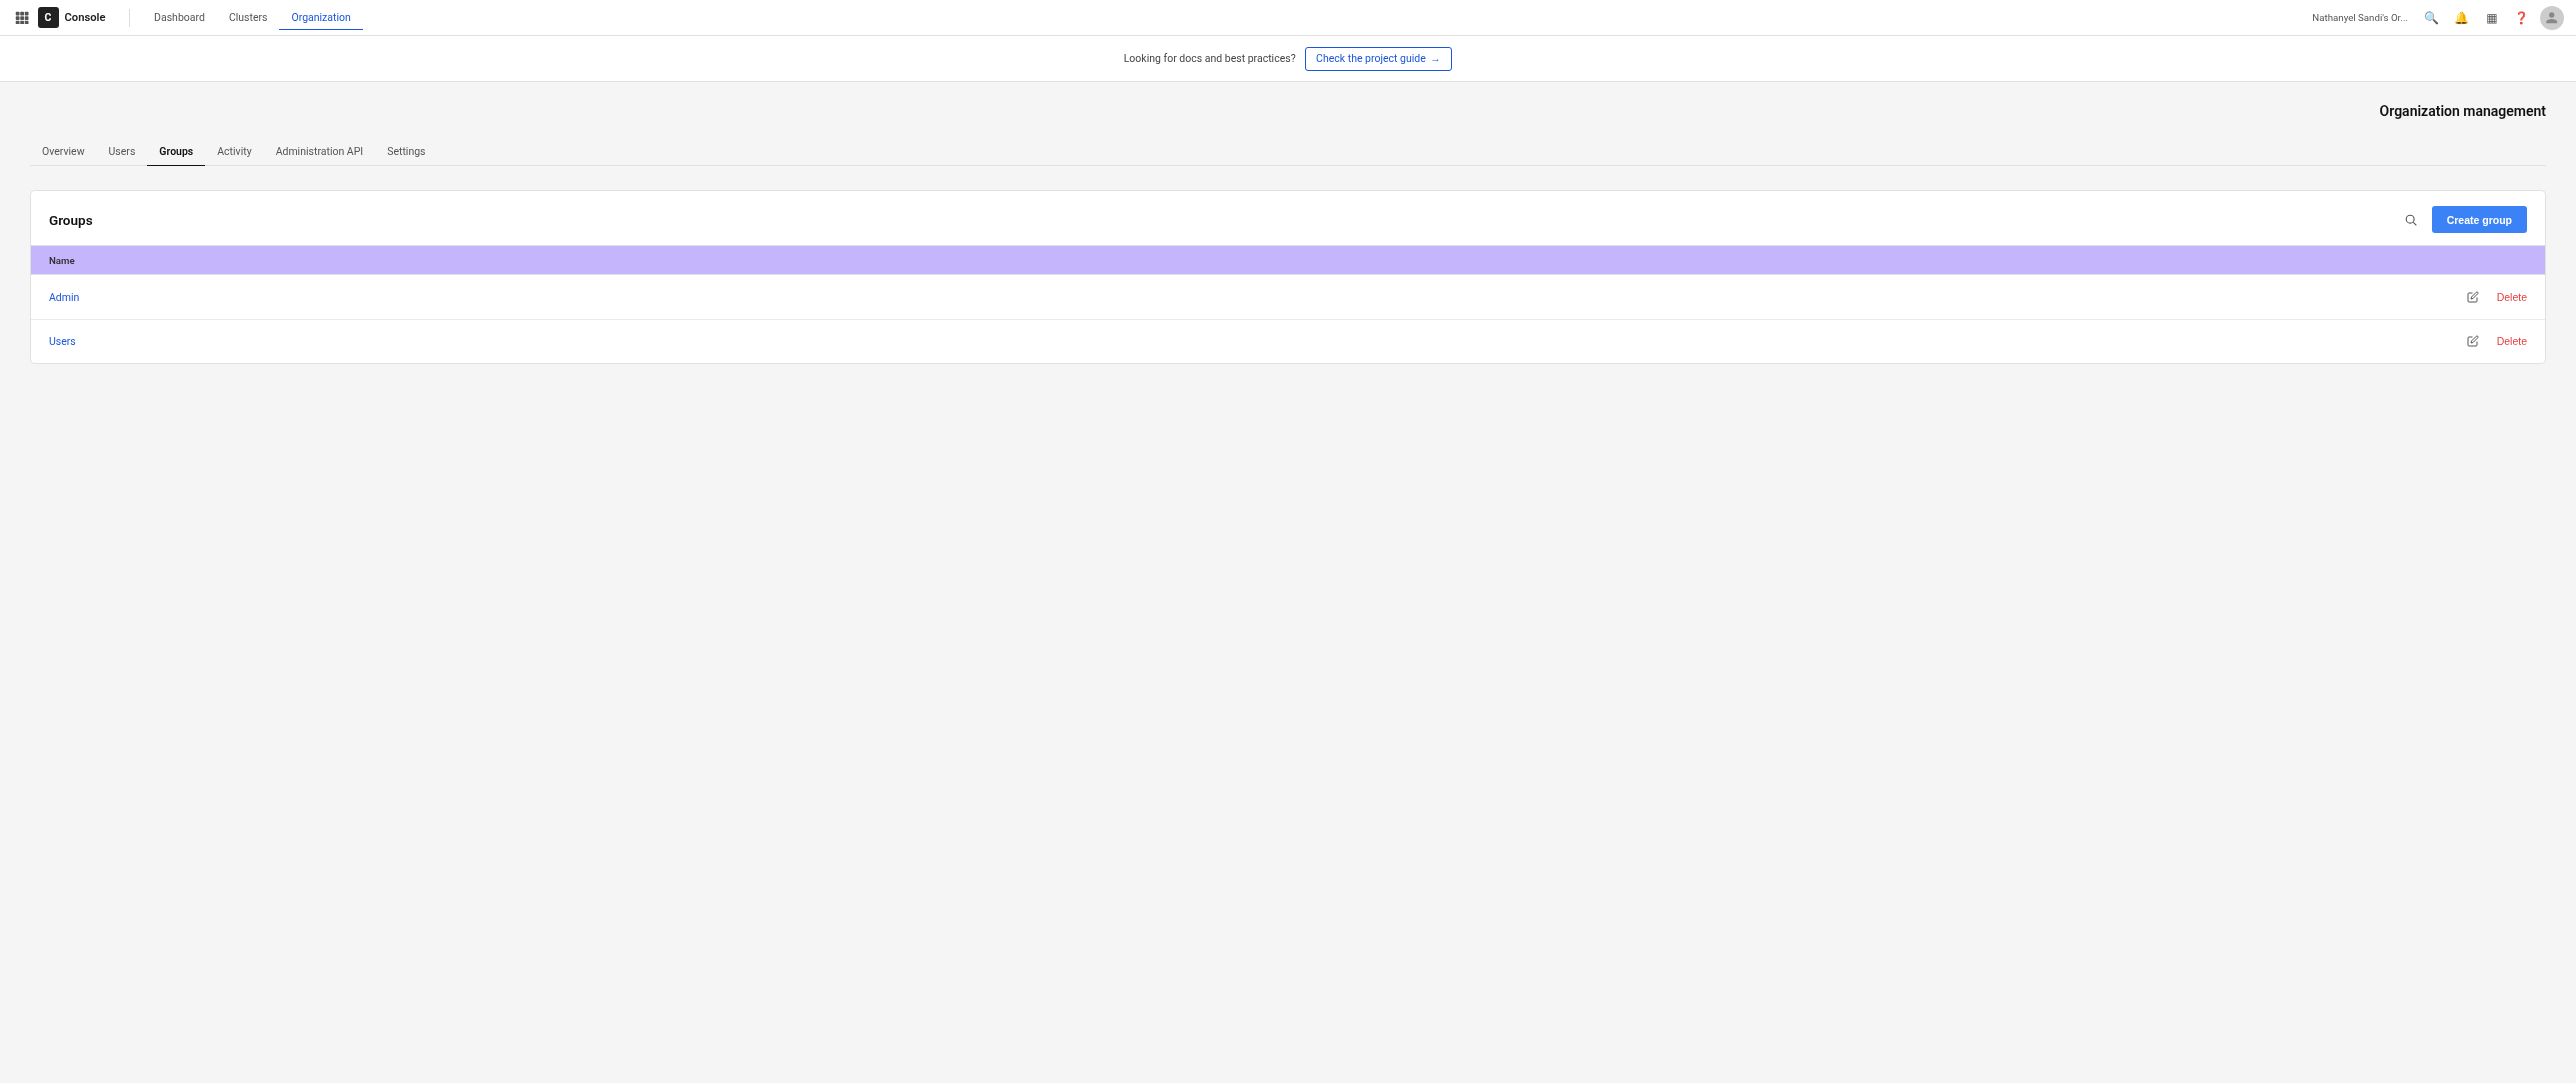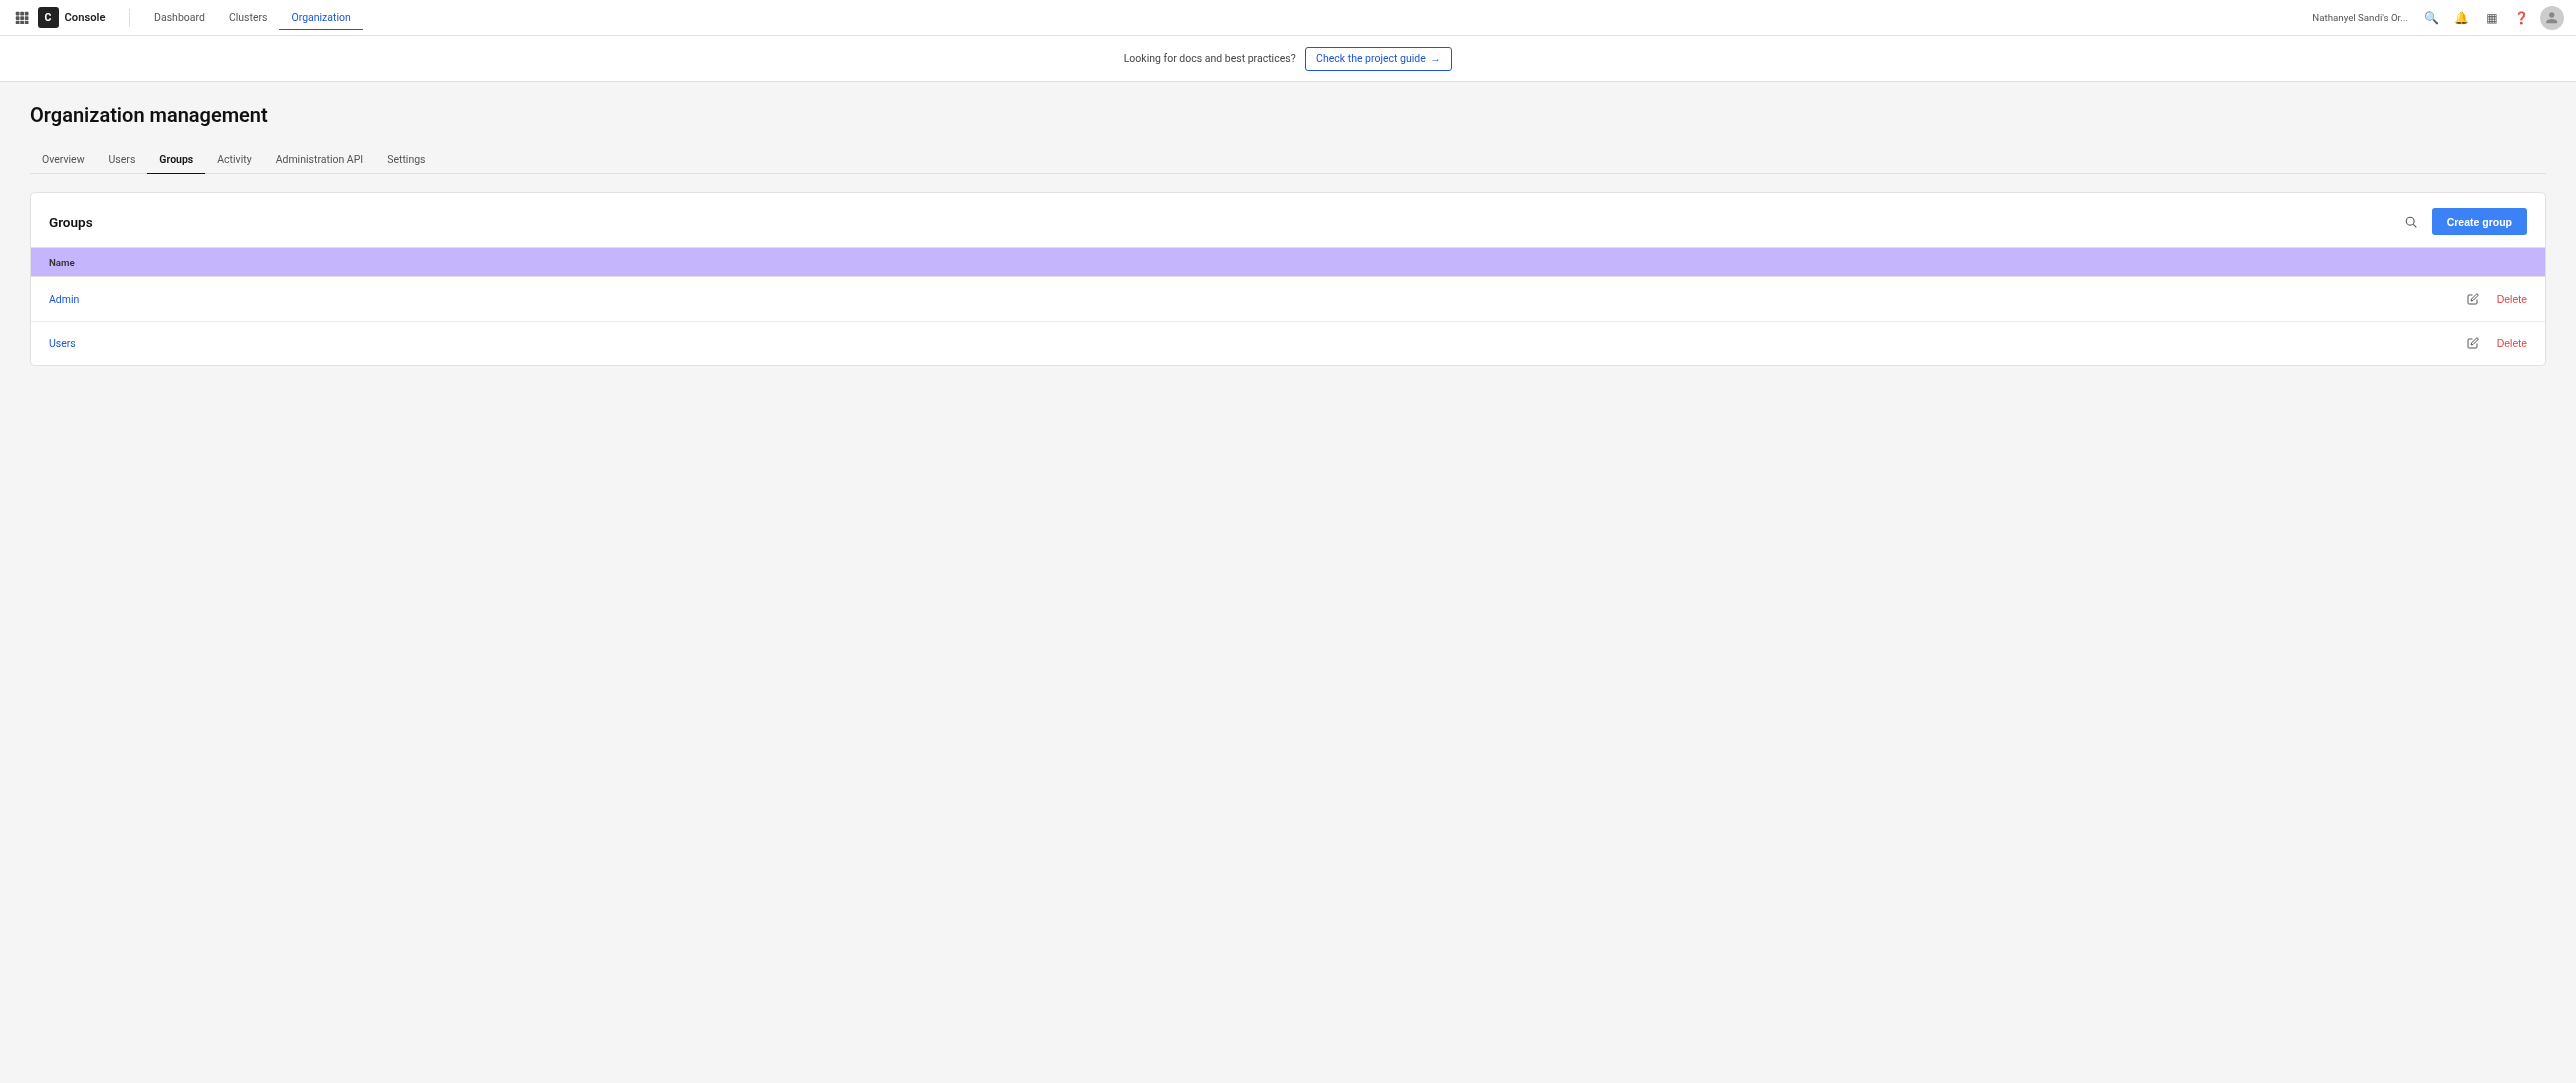--- a/index.html
+++ b/index.html
@@ -138,32 +138,33 @@
       cursor: pointer;
       background: #fff;
       text-decoration: none;
     }
 
     
     .page-content {
       padding: 21px 30px;
     }
     .page-title {
-      font-size: 20px;
+      font-size: 14px;
       font-weight: 600;
       color: #111;
       margin-bottom: 18px;
+      text-align: right;
     }
 
     
     .sub-tabs {
       display: flex;
       align-items: center;
       border-bottom: 0.7px solid #e0e0e0;
-      margin-bottom: 18px;
+      margin-bottom: 24px;
       gap: 0;
     }
     .sub-tab {
       padding: 7.5px 12px;
       font-size: 10.5px;
       color: #555;
       cursor: pointer;
       border-bottom: 1.5px solid transparent;
       margin-bottom: -0.7px;
     }

